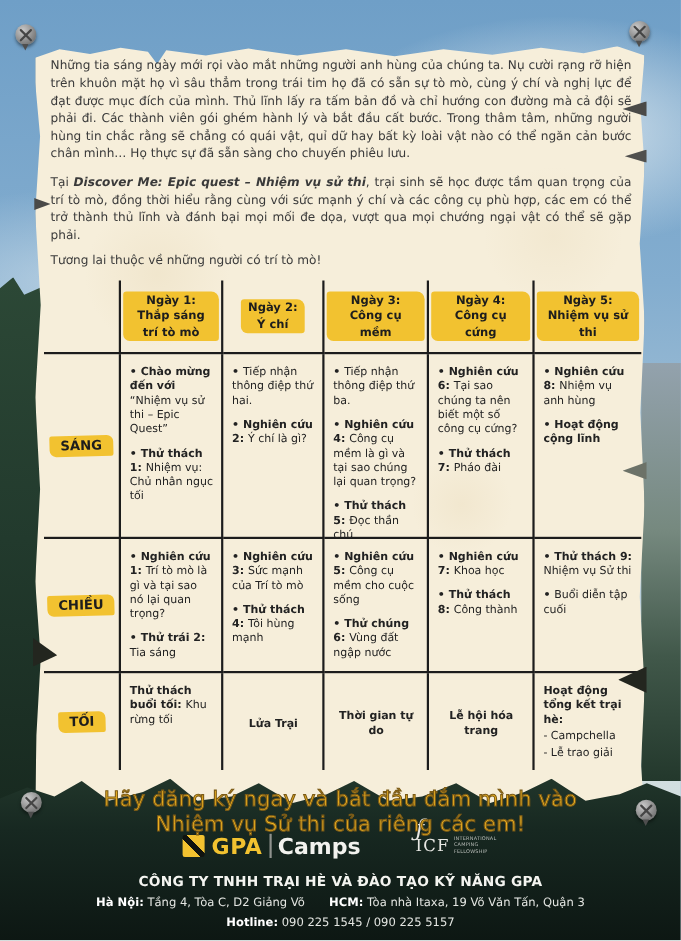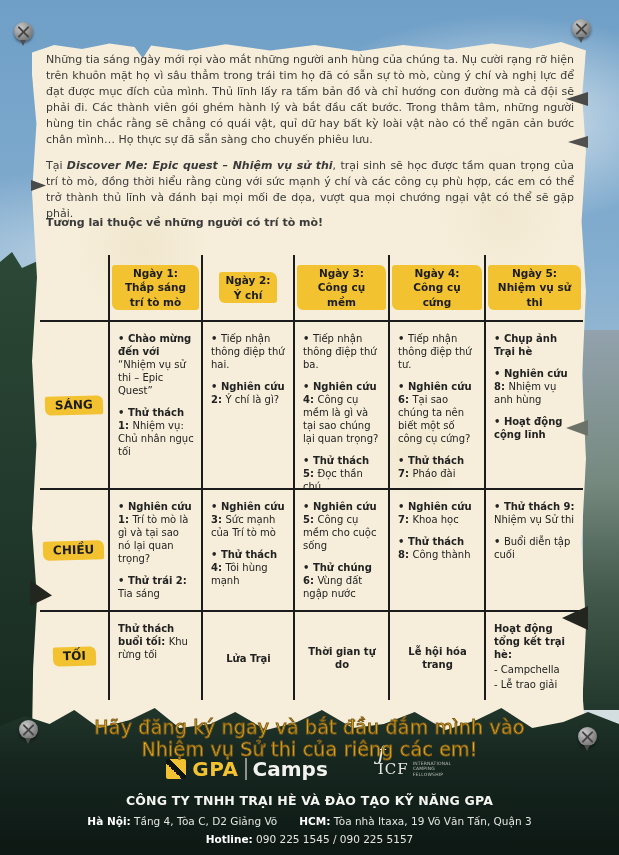--- a/index.html
+++ b/index.html
@@ -40,22 +40,22 @@
   .pin::before,.pin::after{content:"";position:absolute;left:2px;right:2px;top:8.5px;height:2px;background:#454545;border-radius:1px;}
   .pin::before{transform:rotate(45deg);} .pin::after{transform:rotate(-45deg);}
   .pin .stem{position:absolute;left:6px;top:18px;width:0;height:0;
     border-left:3px solid transparent;border-right:3px solid transparent;border-top:6px solid #4e4e4e;}
   .pin.tl{left:14px;top:22px;} .pin.tr{left:572px;top:19px;}
   .pin.bl{left:19px;top:720px;} .pin.br{left:578px;top:727px;}
   
   .intro{position:absolute;left:46px;width:528px;margin:0;z-index:3;
     font-size:11px;line-height:1.45;color:#3a3a3a;text-align:justify;}
   .intro.p1{top:52px;} .intro.p2{top:158px;}
-  .tagline{position:absolute;left:46px;top:216px;width:528px;margin:0;z-index:3;
-    font-size:11px;color:#3a3a3a;font-weight:bold;}
+  .tagline{position:absolute;left:46px;top:230px;width:528px;margin:0;z-index:3;
+    font-size:11px;color:#3a3a3a;}
   
   .grid{position:absolute;left:40px;top:255px;z-index:3;display:grid;
     grid-template-columns:70px 93px 92px 95px 96px 97px;
     grid-template-rows:67px 168px 122px 88px;color:#222;}
   .c{border-right:2px solid #1c1c1c;border-bottom:2px solid #1c1c1c;box-sizing:border-box;}
   .grid > .c:nth-child(6n){border-right:none;}
   .grid > .c:nth-child(n+19){border-bottom:none;}
   .c.h{display:flex;align-items:center;justify-content:center;text-align:center;
     font-weight:bold;font-size:10.5px;line-height:1.35;padding:3px 2px;}
   .hl{background:#f2c230;color:#1d1d1d;padding:1px 6px;border-radius:3px 7px 3px 6px;
@@ -149,26 +149,24 @@
     <div class="c d">
         <div class="item"><span class="bu">• </span>Tiếp nhận thông điệp thứ hai.</div>
         <div class="item"><span class="bu">• </span><b>Nghiên cứu 2: </b>Ý chí là gì?</div>
       </div>
     <div class="c d">
         <div class="item"><span class="bu">• </span>Tiếp nhận thông điệp thứ ba.</div>
         <div class="item"><span class="bu">• </span><b>Nghiên cứu 4: </b>Công cụ mềm là gì và tại sao chúng lại quan trọng?</div>
         <div class="item"><span class="bu">• </span><b>Thử thách 5: </b>Đọc thần chú</div>
       </div>
     <div class="c d">
-        <div class="item"><span class="bu">• </span>Tiếp nhận thông điệp thứ tư.</div>
         <div class="item"><span class="bu">• </span><b>Nghiên cứu 6: </b>Tại sao chúng ta nên biết một số công cụ cứng?</div>
         <div class="item"><span class="bu">• </span><b>Thử thách 7: </b>Pháo đài</div>
       </div>
     <div class="c d">
-        <div class="item"><span class="bu">• </span><b>Chụp ảnh Trại hè</b></div>
         <div class="item"><span class="bu">• </span><b>Nghiên cứu 8: </b>Nhiệm vụ anh hùng</div>
         <div class="item"><span class="bu">• </span><b>Hoạt động cộng lĩnh</b></div>
       </div>
 
     <div class="c lab">
         <span class="chip">CHIỀU</span>
       </div>
     <div class="c d">
         <div class="item"><span class="bu">• </span><b>Nghiên cứu 1: </b>Trí tò mò là gì và tại sao nó lại quan trọng?</div>
         <div class="item"><span class="bu">• </span><b>Thử trái 2: </b>Tia sáng</div>

